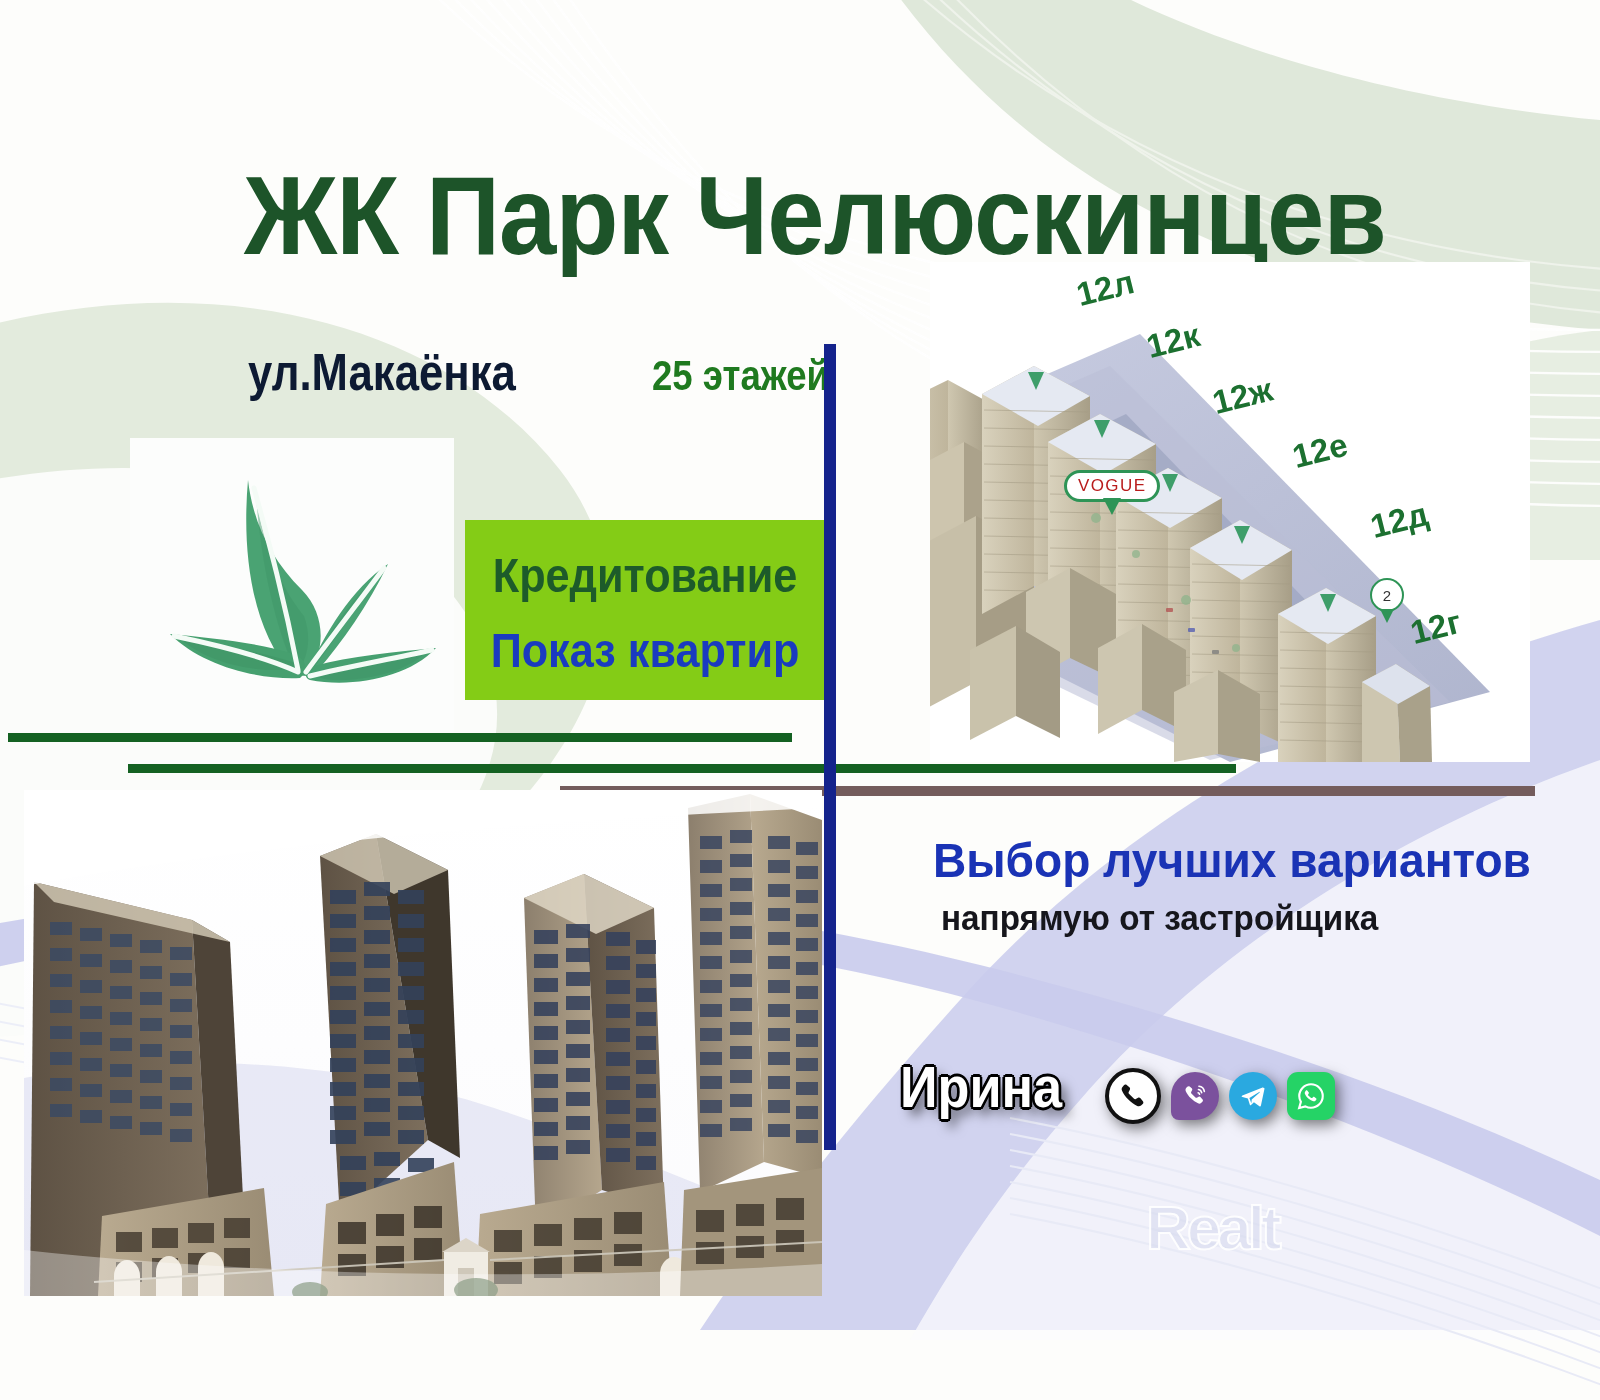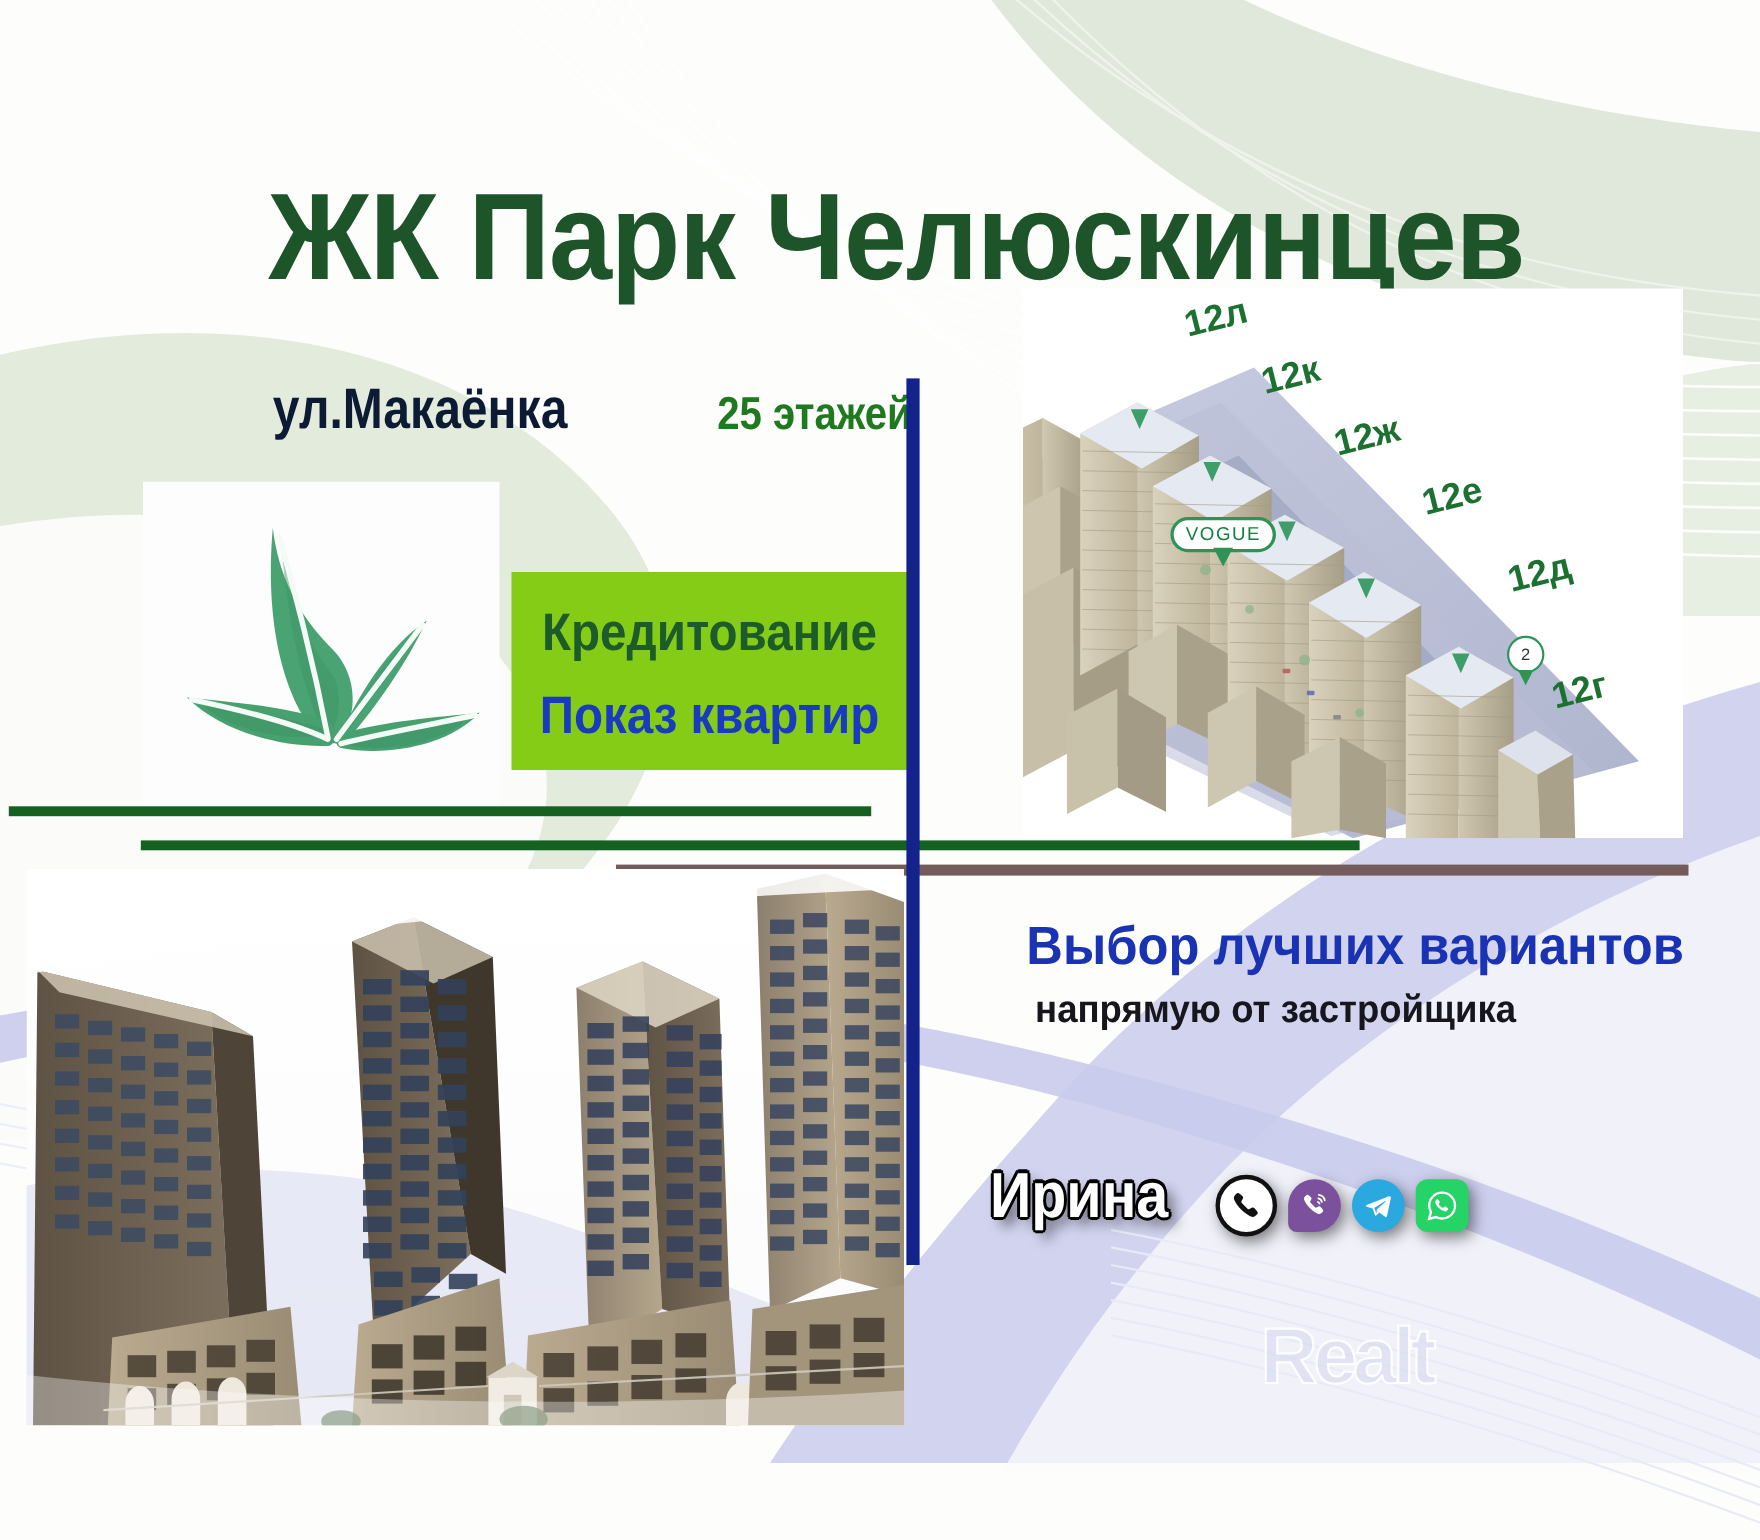--- a/index.html
+++ b/index.html
@@ -128,21 +128,21 @@
   .bld-label{
     position:absolute;
     font-size:33px;font-weight:bold;color:#1c7030;
     white-space:nowrap;
     transform:rotate(-14deg);
     transform-origin:left bottom;
   }
   .pin{
     position:absolute;
     background:#ffffff;border:3px solid #2e9456;border-radius:16px;
-    padding:3px 11px;font-size:17px;color:#15803d;letter-spacing:1.4px;
+    padding:3px 11px;font-size:17px;color:#b91c1c;letter-spacing:1.4px;
     white-space:nowrap;
   }
   .pin::after{
     content:"";position:absolute;left:50%;bottom:-16px;
     transform:translateX(-50%);
     border-left:9px solid transparent;border-right:9px solid transparent;
     border-top:17px solid #2e9456;
   }
   .pin-num{
     position:absolute;width:30px;height:30px;border-radius:50%;
@@ -160,21 +160,21 @@
   .photo-wrap{
     position:absolute;left:24px;top:790px;
     width:798px;height:506px;
     overflow:hidden;
   }
   .photo-svg{position:absolute;top:0;left:0;}
 
   
   .watermark{
     position:absolute;left:1146px;top:1192px;
-    font-size:72px;font-weight:bold;letter-spacing:-4px;
+    font-size:62px;font-weight:bold;letter-spacing:-4px;
     color:transparent;
     -webkit-text-stroke:2px rgba(255,255,255,0.9);
     text-shadow:0 0 1px rgba(210,214,235,0.5);
     white-space:nowrap;
   }
 </style>
 </head>
 <body>
 
 <div id="poster">

